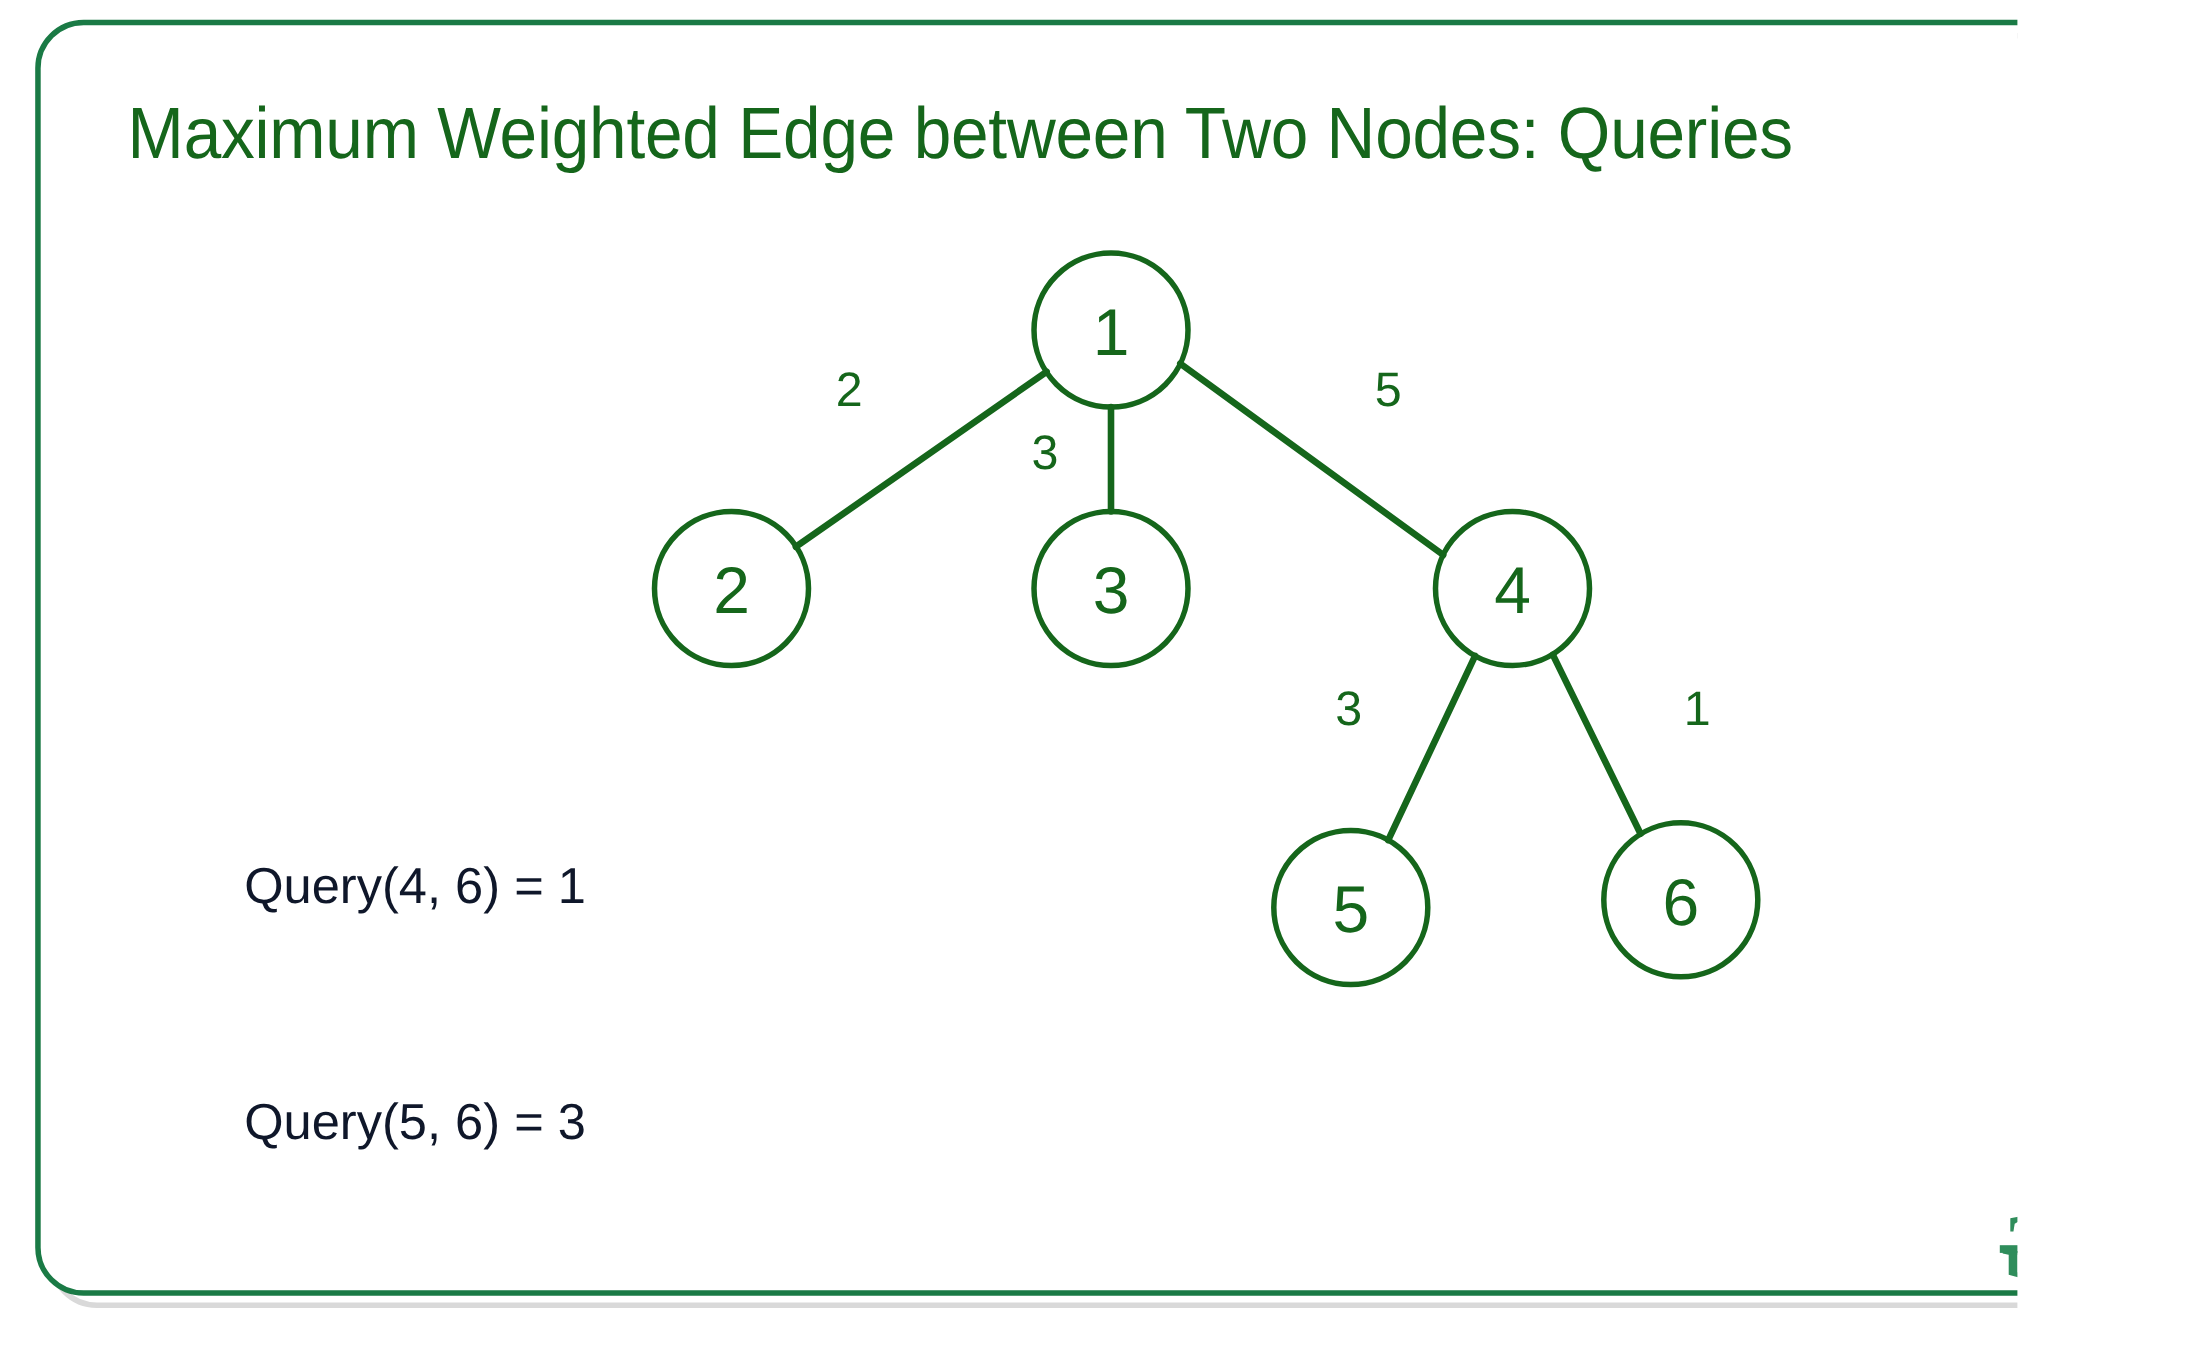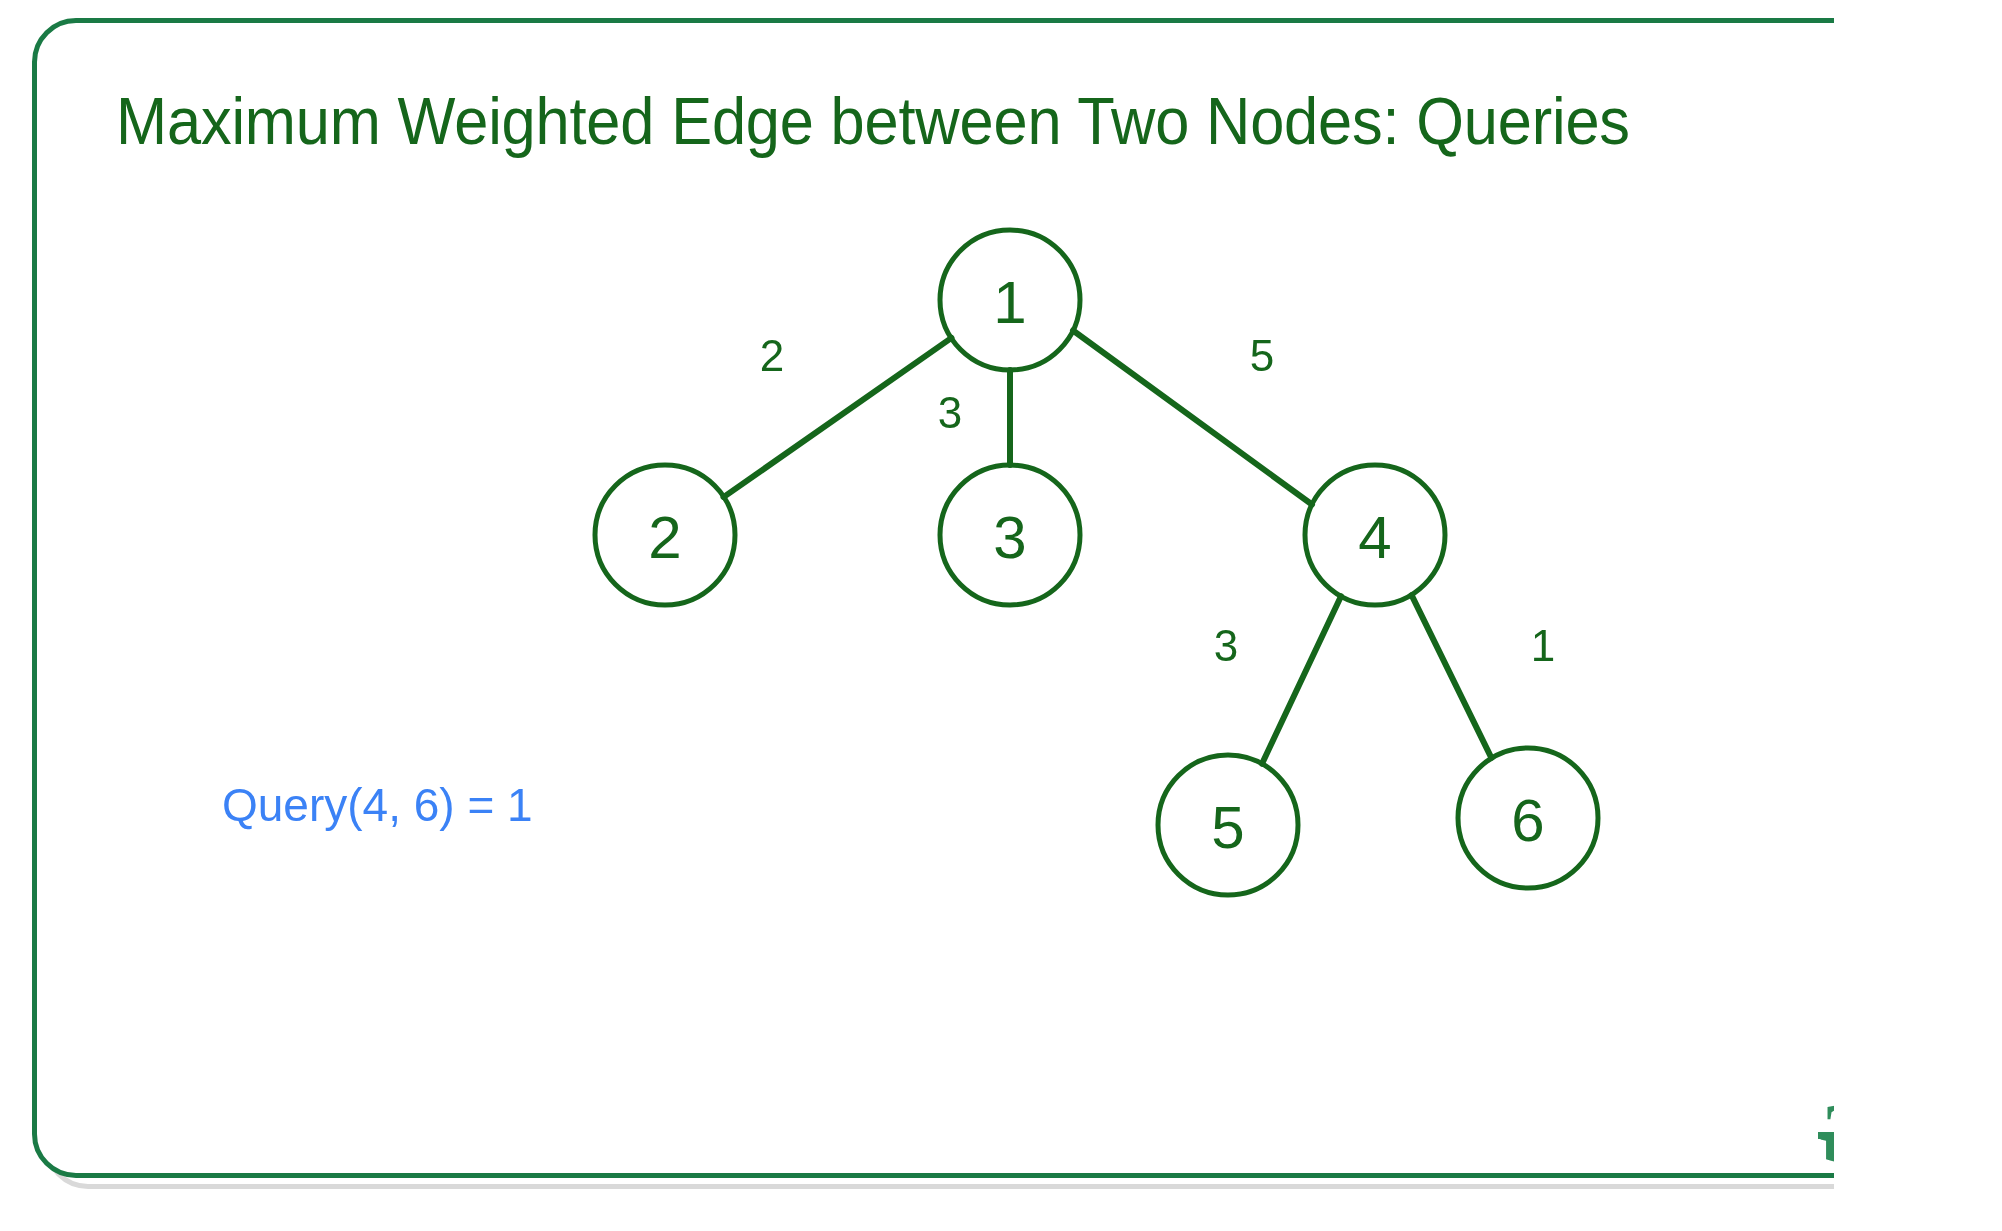--- a/index.html
+++ b/index.html
@@ -81,21 +81,21 @@
   }
   .weight-label {
     fill: #15661b;
     font-family: "Liberation Sans", sans-serif;
     font-size: 44px;
     text-anchor: middle;
     dominant-baseline: central;
   }
   .query-line {
     position: absolute;
-    color: #3b82f6;
+    color: #0f172a;
     font-size: 46px;
     line-height: 1;
     font-family: "Liberation Sans", sans-serif;
     white-space: nowrap;
   }
   .q1 { left: 222px; top: 782px; }
   .q2 { left: 222px; top: 888px; }
   .q3 { left: 222px; top: 996px; }
 
   .logo {
@@ -153,20 +153,21 @@
     <g>
       <text class="weight-label" x="772" y="355">2</text>
       <text class="weight-label" x="950" y="412">3</text>
       <text class="weight-label" x="1262" y="355">5</text>
       <text class="weight-label" x="1226" y="645">3</text>
       <text class="weight-label" x="1543" y="645">1</text>
     </g>
   </svg>
 
   <div class="query-line q1">Query(4, 6) = 1</div>
+  <div class="query-line q3">Query(5, 6) = 3</div>
 
   <svg class="logo" viewBox="0 0 140 90">
     <g fill="#2f8d5b" font-family="Liberation Serif, serif" font-size="86" font-weight="400">
       <text x="2" y="70" transform="scale(-1,1) translate(-70,0)">G</text>
       <text x="62" y="70">G</text>
     </g>
     <rect x="6" y="40" width="126" height="7" fill="#2f8d5b"></rect>
   </svg>
 
 </div>

